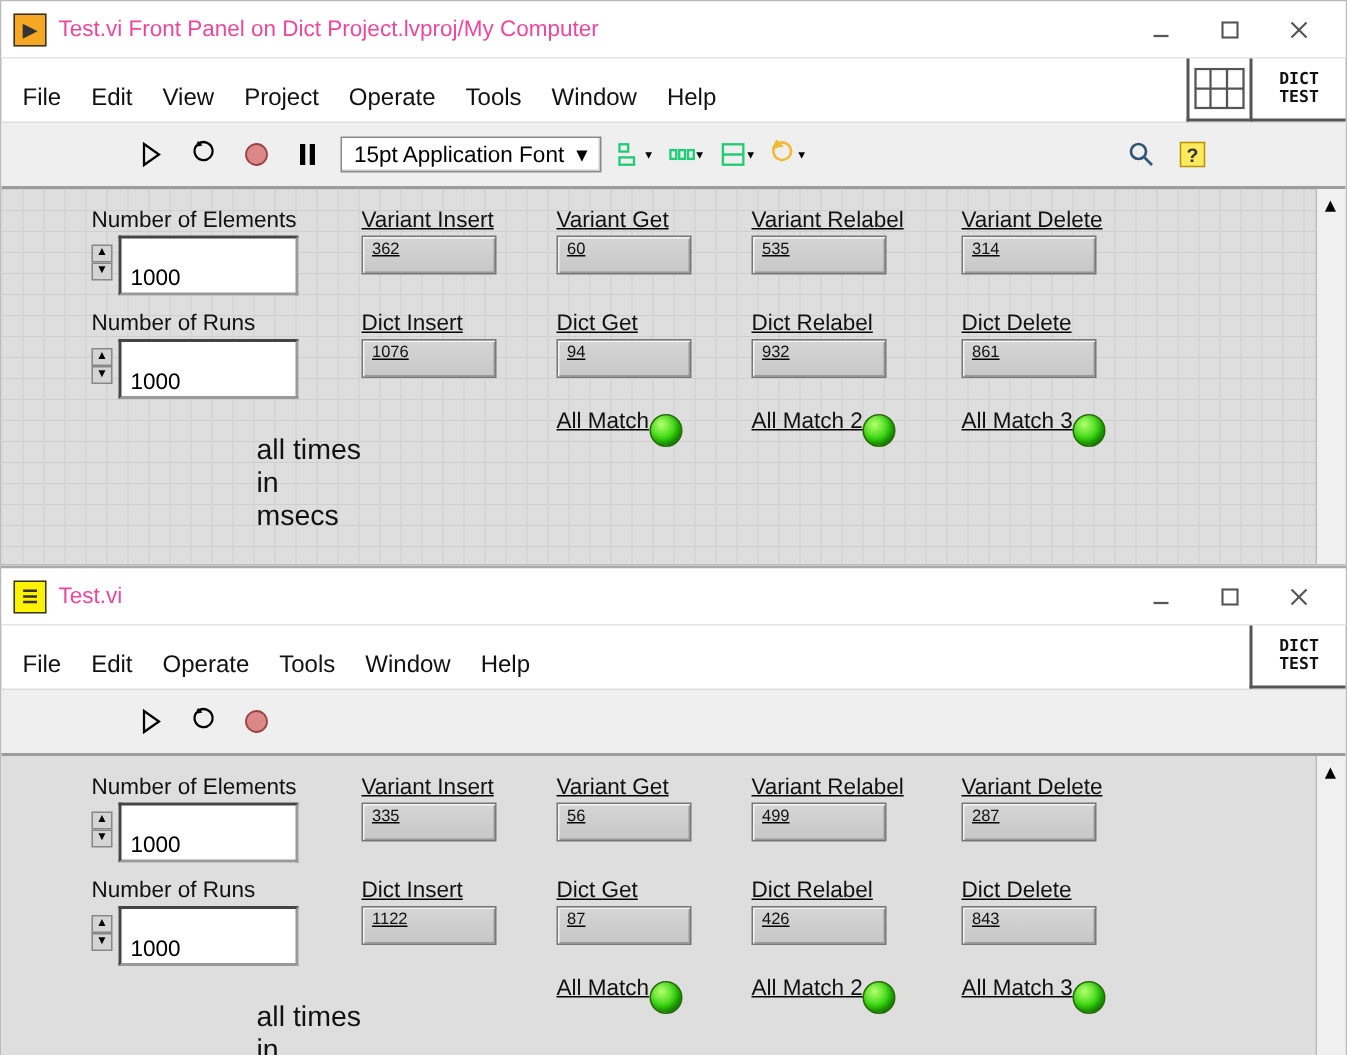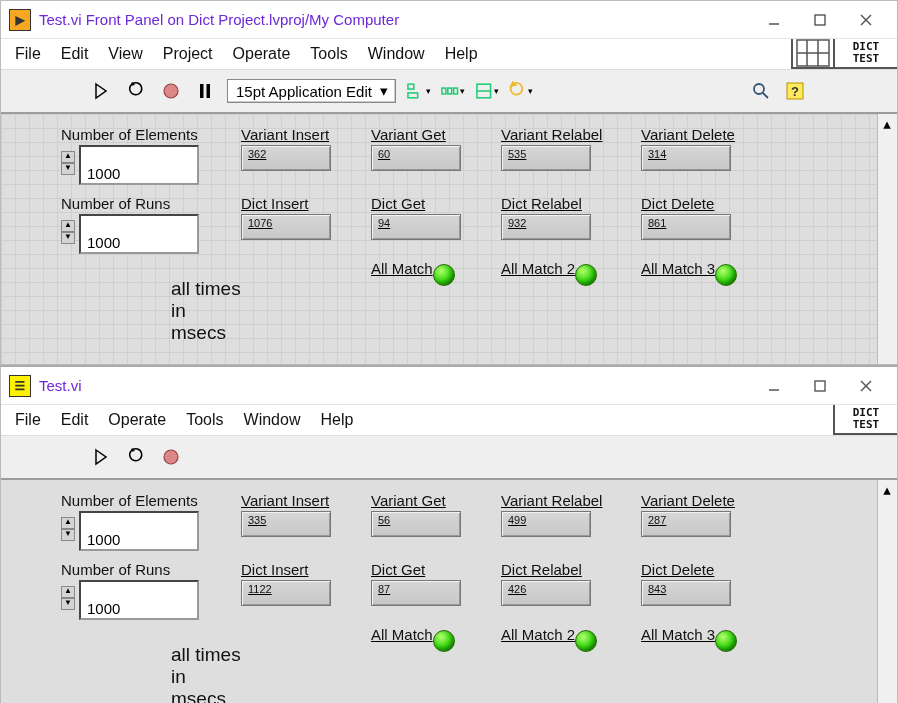--- a/index.html
+++ b/index.html
@@ -16,35 +16,35 @@
     display: flex; align-items: center; height: 38px;
     padding: 0 8px; background: #fff; border-bottom: 1px solid #e5e5e5;
   }
   .titlebar .app-icon {
     width: 22px; height: 22px; margin-right: 8px;
     display:flex; align-items:center; justify-content:center;
     font-size:12px; font-weight:bold;
   }
   .app-icon.orange { background:#f7a823; border:1px solid #333; color:#333; }
   .app-icon.yellow { background:#fff200; border:1px solid #333; color:#333; }
-  .titlebar .title { flex: 0 0 auto; color:#6d28d9; font-size:15px; }
+  .titlebar .title { flex: 0 0 auto; color:#ec4899; font-size:15px; }
   .titlebar .spacer { flex:1; }
   .win-controls { display:flex; gap:0; }
   .win-btn {
     width:46px; height:30px; display:flex; align-items:center; justify-content:center;
     color:#555; font-size:14px; cursor:default;
   }
   .win-btn svg { stroke:#555; }
   .menubar {
     display:flex; align-items:center; gap:20px;
     padding: 6px 14px; font-size:16px; color:#111;
     border-bottom: 1px solid #ddd;
     position: relative;
   }
-  .menubar .menu-item { cursor:default; }
+  .menubar .menu-item { cursor:default;margin-top:12px; }
   .corner-badge {
     position:absolute; right:0; top:0; bottom:0; width:64px;
     border-left: 2px solid #555; display:flex; align-items:center; justify-content:center;
     font-family: monospace; font-size:11px; font-weight:bold; text-align:center;
     line-height:1.1; border-bottom:2px solid #555;
   }
   .grid-badge {
     position:absolute; right:64px; top:0; bottom:0; width:42px;
     border-left:2px solid #555; border-bottom:2px solid #555;
     display:flex; align-items:center; justify-content:center;
@@ -193,21 +193,21 @@
           <circle cx="10" cy="10" r="7" fill="#d88" stroke="#944" stroke-width="1.2"></circle>
         </svg>
       </div>
     <div class="tb-icon">
         <svg viewBox="0 0 20 20">
           <rect x="5" y="3" width="3.5" height="14" fill="#000"></rect>
           <rect x="11.5" y="3" width="3.5" height="14" fill="#000"></rect>
         </svg>
       </div>
     <div class="font-box">
-      <span>15pt Application Edit</span>
+      <span>15pt Application Font</span>
       <span>▾</span>
     </div>
     <div class="tb-icon">
         <svg viewBox="0 0 20 20" fill="none" stroke="#2c7" stroke-width="1.6">
           <rect x="2" y="3" width="6" height="5"></rect>
           <rect x="2" y="12" width="10" height="5"></rect>
         </svg>
         <span style="font-size:9px">▾</span>
       </div>
     <div class="tb-icon">

